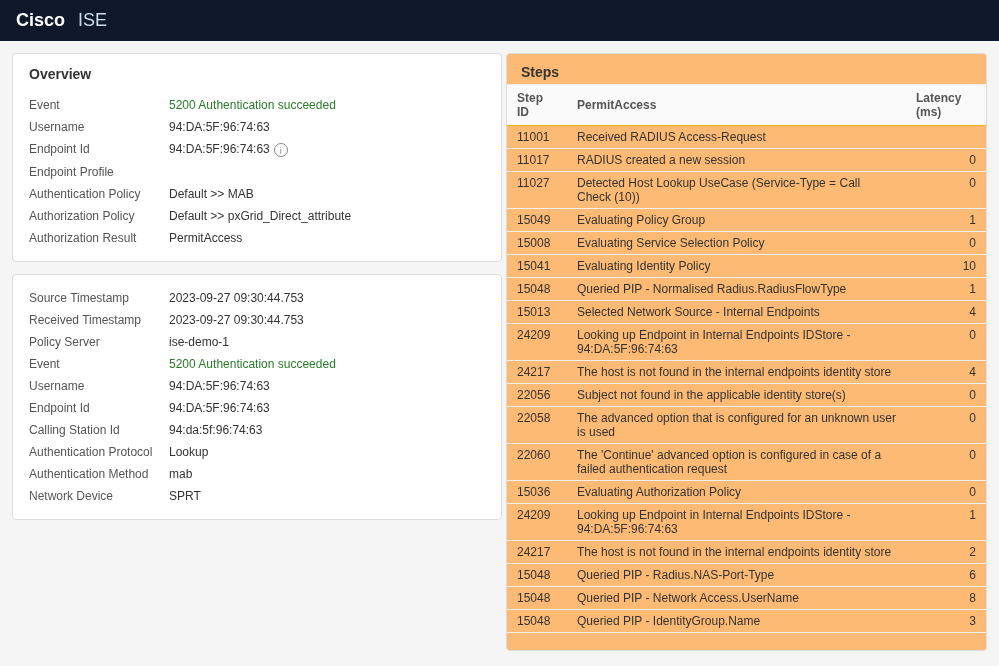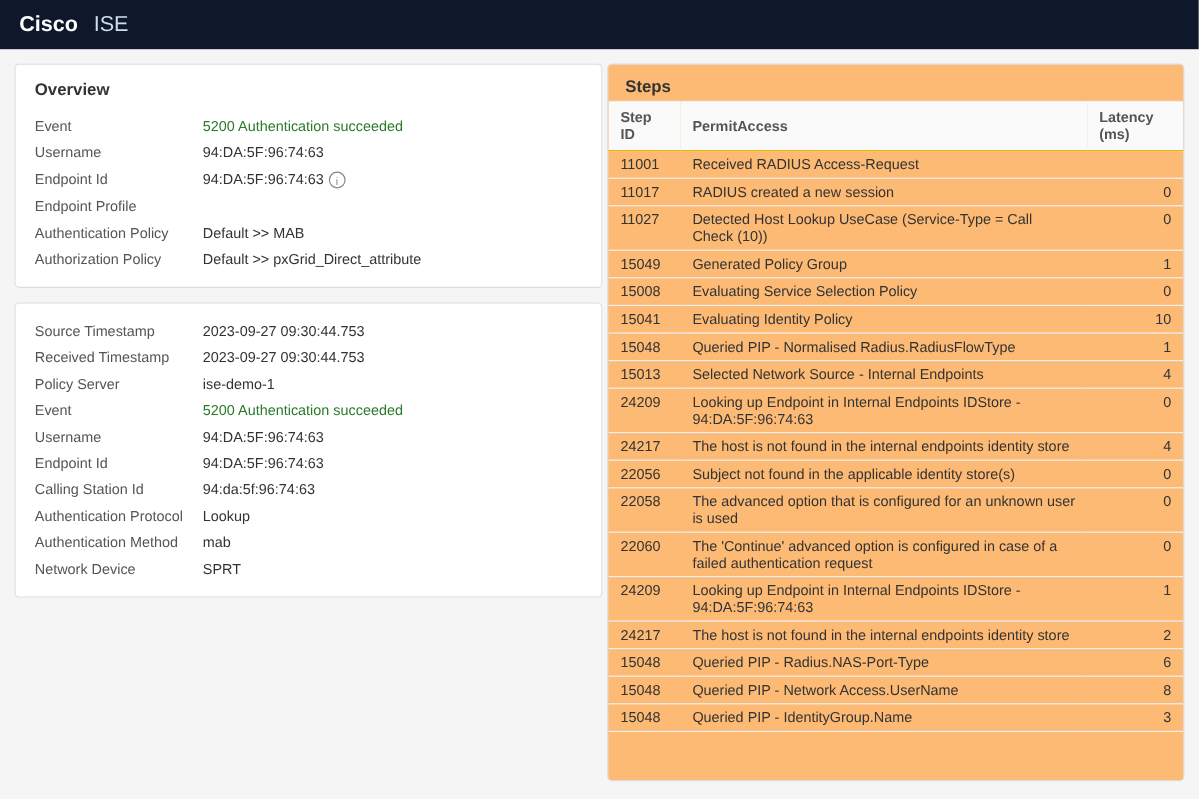--- a/index.html
+++ b/index.html
@@ -157,20 +157,24 @@
               <td></td>
             </tr>
             <tr>
               <td>Authentication Policy</td>
               <td>Default &gt;&gt; MAB</td>
             </tr>
             <tr>
               <td>Authorization Policy</td>
               <td>Default &gt;&gt; pxGrid_Direct_attribute</td>
             </tr>
+            <tr>
+              <td>Authorization Result</td>
+              <td>PermitAccess</td>
+            </tr>
           </tbody>
       </table>
     </div>
 
     <div class="section-box">
       <table class="info-table">
         <tbody id="auth-details-body">
             <tr>
               <td>Source Timestamp</td>
               <td>2023-09-27 09:30:44.753</td>
@@ -238,21 +242,21 @@
             <td>RADIUS created a new session</td>
             <td class="latency-col">0</td>
           </tr>
           <tr>
             <td class="step-id-col">11027</td>
             <td>Detected Host Lookup UseCase (Service-Type = Call Check (10))</td>
             <td class="latency-col">0</td>
           </tr>
           <tr>
             <td class="step-id-col">15049</td>
-            <td>Generated Policy Group</td>
+            <td>Evaluating Policy Group</td>
             <td class="latency-col">1</td>
           </tr>
           <tr>
             <td class="step-id-col">15008</td>
             <td>Evaluating Service Selection Policy</td>
             <td class="latency-col">0</td>
           </tr>
           <tr>
             <td class="step-id-col">15041</td>
             <td>Evaluating Identity Policy</td>
@@ -287,20 +291,25 @@
             <td class="step-id-col">22058</td>
             <td>The advanced option that is configured for an unknown user is used</td>
             <td class="latency-col">0</td>
           </tr>
           <tr>
             <td class="step-id-col">22060</td>
             <td>The 'Continue' advanced option is configured in case of a failed authentication request</td>
             <td class="latency-col">0</td>
           </tr>
           <tr>
+            <td class="step-id-col">15036</td>
+            <td>Evaluating Authorization Policy</td>
+            <td class="latency-col">0</td>
+          </tr>
+          <tr>
             <td class="step-id-col">24209</td>
             <td>Looking up Endpoint in Internal Endpoints IDStore - 94:DA:5F:96:74:63</td>
             <td class="latency-col">1</td>
           </tr>
           <tr>
             <td class="step-id-col">24217</td>
             <td>The host is not found in the internal endpoints identity store</td>
             <td class="latency-col">2</td>
           </tr>
           <tr>

